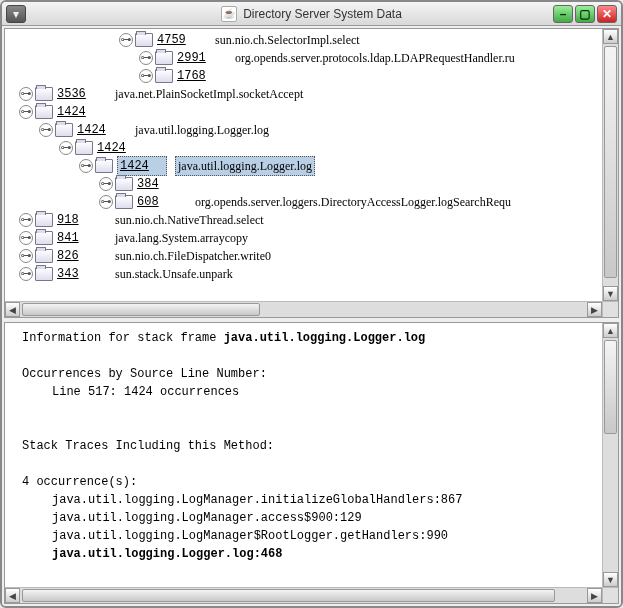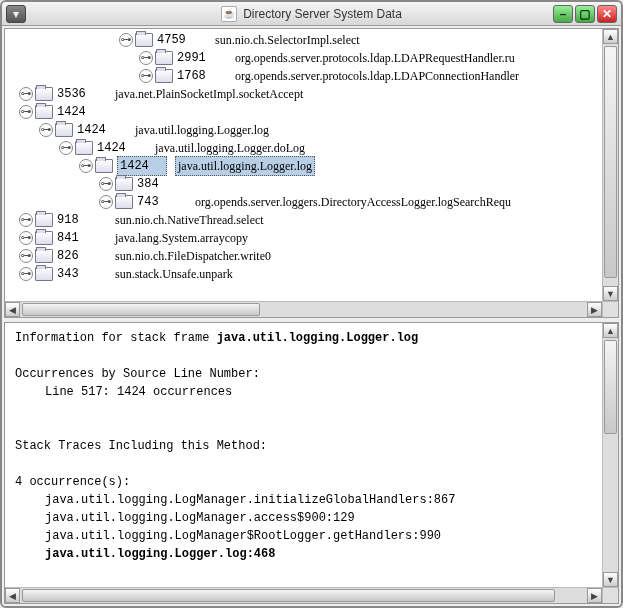--- a/index.html
+++ b/index.html
@@ -85,21 +85,21 @@
     flex: 1;
     overflow: hidden;
     position: relative;
   }
   .viewport {
     position: absolute;
     left: 0; top: 0; right: 16px; bottom: 16px;
     overflow: hidden;
     background: #fff;
   }
-  .viewport.bottom-view { padding: 6px 10px; }
+  .viewport.bottom-view { padding: 6px 17px; }
   
   .tree {
     font-family: "Courier New", monospace;
     font-size: 12px;
     line-height: 18px;
     white-space: nowrap;
     padding: 2px;
   }
   .row {
     display: flex; align-items: center;
@@ -129,21 +129,21 @@
   .folder::before {
     content: "";
     position: absolute;
     top: -3px; left: 0;
     width: 8px; height: 3px;
     background: #dde;
     border: 1px solid #778;
     border-bottom: none;
     border-radius: 1px 1px 0 0;
   }
-  .count { display: inline-block; min-width: 50px; }
+  .count { display: inline-block; min-width: 50px; text-decoration: underline; }
   .method { margin-left: 8px; font-family: Liberation Serif, serif; }
   .row.selected .count,
   .row.selected .method {
     background: #b8cfe5;
     border: 1px dotted #555;
     padding: 0 2px;
   }
   
   .vscroll {
     position: absolute;
@@ -231,21 +231,20 @@
               <span class="handle">⊶</span>
               <span class="folder"></span>
               <span class="count">2991</span>
               <span class="method">org.opends.server.protocols.ldap.LDAPRequestHandler.ru</span>
             </div>
             <div class="row">
               <span class="indent" style="width: 132px;"></span>
               <span class="handle">⊶</span>
               <span class="folder"></span>
               <span class="count">1768</span>
-              <span class="method">org.opends.server.protocols.ldap.LDAPConnectionHandler</span>
             </div>
             <div class="row">
               <span class="indent" style="width: 12px;"></span>
               <span class="handle">⊶</span>
               <span class="folder"></span>
               <span class="count">3536</span>
               <span class="method">java.net.PlainSocketImpl.socketAccept</span>
             </div>
             <div class="row">
               <span class="indent" style="width: 12px;"></span>
@@ -258,40 +257,39 @@
               <span class="handle">⊶</span>
               <span class="folder"></span>
               <span class="count">1424</span>
               <span class="method">java.util.logging.Logger.log</span>
             </div>
             <div class="row">
               <span class="indent" style="width: 52px;"></span>
               <span class="handle">⊶</span>
               <span class="folder"></span>
               <span class="count">1424</span>
-              <span class="method">java.util.logging.Logger.doLog</span>
             </div>
             <div class="row selected">
               <span class="indent" style="width: 72px;"></span>
               <span class="handle">⊶</span>
               <span class="folder"></span>
               <span class="count">1424</span>
               <span class="method">java.util.logging.Logger.log</span>
             </div>
             <div class="row">
               <span class="indent" style="width: 92px;"></span>
               <span class="handle">⊶</span>
               <span class="folder"></span>
               <span class="count">384</span>
             </div>
             <div class="row">
               <span class="indent" style="width: 92px;"></span>
               <span class="handle">⊶</span>
               <span class="folder"></span>
-              <span class="count">743</span>
+              <span class="count">608</span>
               <span class="method">org.opends.server.loggers.DirectoryAccessLogger.logSearchRequ</span>
             </div>
             <div class="row">
               <span class="indent" style="width: 12px;"></span>
               <span class="handle">⊶</span>
               <span class="folder"></span>
               <span class="count">918</span>
               <span class="method">sun.nio.ch.NativeThread.select</span>
             </div>
             <div class="row">

